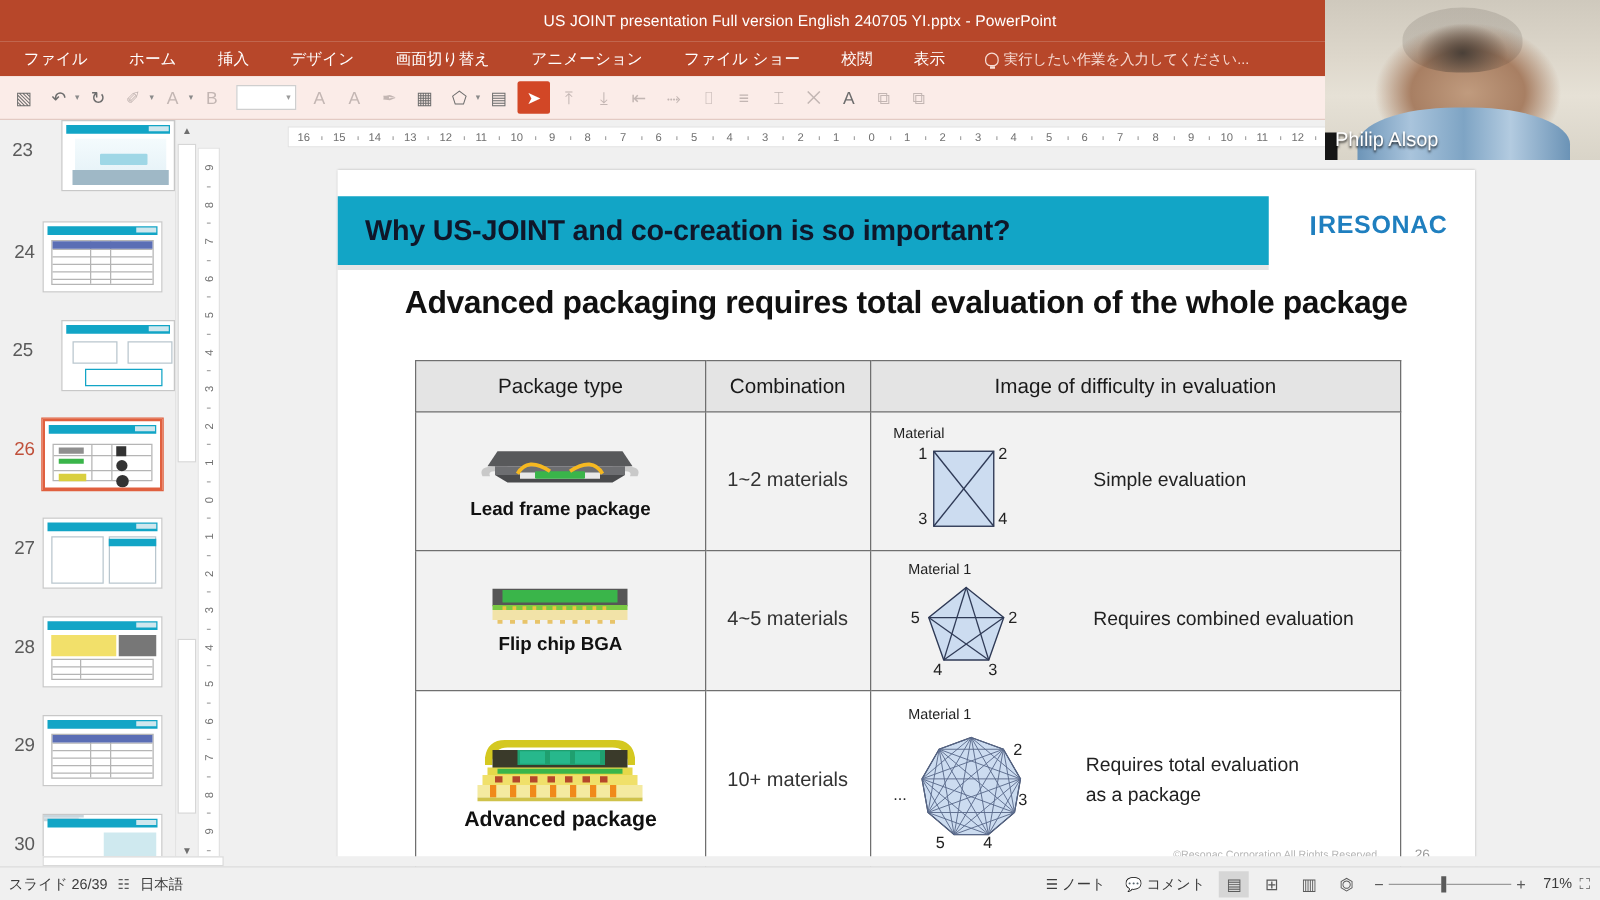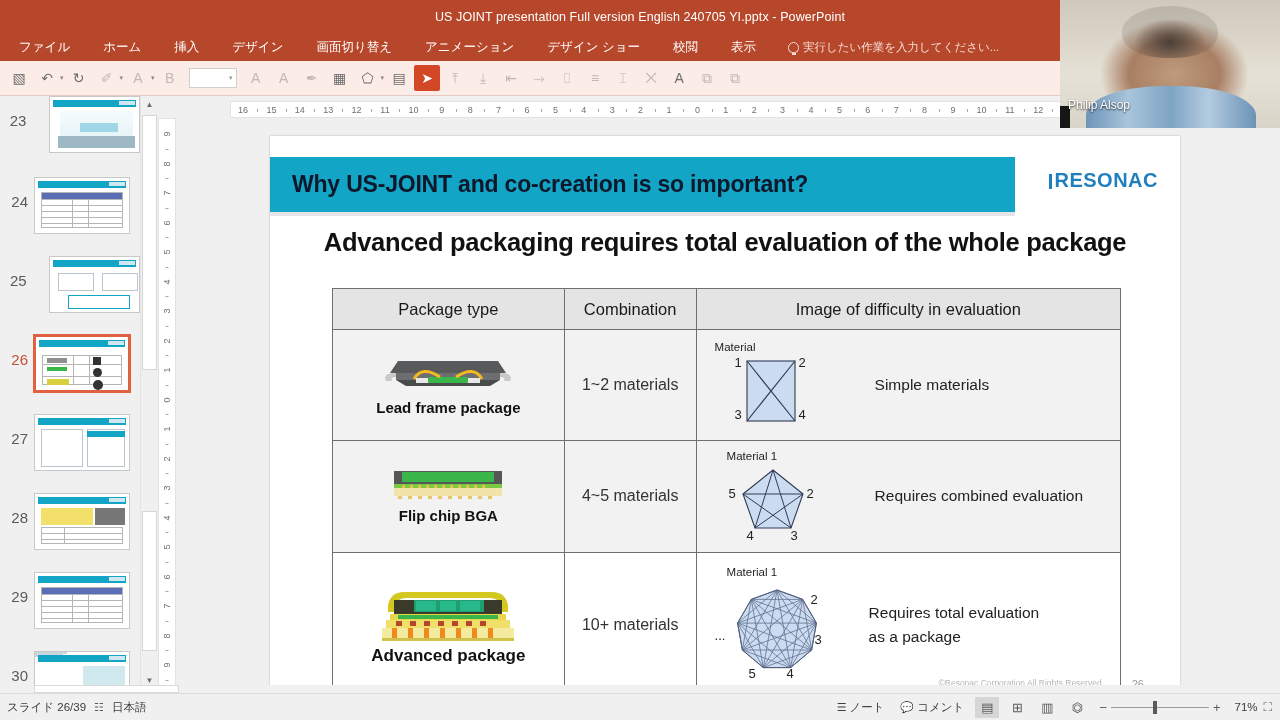--- a/index.html
+++ b/index.html
@@ -197,42 +197,42 @@
       radial-gradient(120px 90px at 52% 58%, #c09b7e 0%, #a87f63 38%, rgba(168,127,99,0) 62%),
       linear-gradient(180deg,#cfc9bd 0%, #ded8cc 38%, #e6e1d6 60%, #d9d4c8 100%);
   }
   .vid-hair{ position:absolute; left:62px; top:6px; width:96px; height:52px;
     background:radial-gradient(50% 60% at 50% 70%, #4a4038 0%, #30282222 75%);
     border-radius:50% 50% 45% 45%; }
   .vid-shirt{ position:absolute; left:26px; bottom:0; width:170px; height:42px;
     background:linear-gradient(90deg,#6d95b8,#a9c4dc 25%,#7ea4c4 50%,#b3cbe0 72%,#6b93b6);
     border-radius:46% 46% 0 0 / 70% 70% 0 0; }
   .vid-name{
-    position:absolute; left:8px; bottom:16px; color:#fff; font-size:12px;
+    position:absolute; left:8px; bottom:6px; color:#fff; font-size:16px;
     text-shadow:0 1px 2px rgba(0,0,0,.85);
   }
   .vid-icon{ position:absolute; left:0; bottom:0; width:10px; height:22px; background:#161616; }
 </style>
 </head>
 <body>
 
 <div id="app">
 
   <div class="titlebar">
     <div class="t">US JOINT presentation Full version  English 240705 YI.pptx - PowerPoint</div>
   </div>
 
   <div class="menubar" id="menubar">
       <div class="menu-item">ファイル</div>
       <div class="menu-item">ホーム</div>
       <div class="menu-item">挿入</div>
       <div class="menu-item">デザイン</div>
       <div class="menu-item">画面切り替え</div>
       <div class="menu-item">アニメーション</div>
-      <div class="menu-item">デザイン ショー</div>
+      <div class="menu-item">ファイル ショー</div>
       <div class="menu-item">校閲</div>
       <div class="menu-item">表示</div>
     <div class="tellme">
       <span class="bulb"></span>
       <span>実行したい作業を入力してください...</span>
     </div>
   </div>
 
   <div class="toolbar" id="toolbar">
       <div class="tbtn">▧</div>
@@ -535,21 +535,21 @@
                   <svg width="130" height="92" viewBox="0 0 130 92" style="position:absolute;left:0;top:0;">
                     <rect x="36" y="22" width="48" height="60" fill="#ccdcf0" stroke="#2f3a56" stroke-width="1.1"></rect>
                     <line x1="36" y1="22" x2="84" y2="82" stroke="#2f3a56" stroke-width="1.1"></line>
                     <line x1="84" y1="22" x2="36" y2="82" stroke="#2f3a56" stroke-width="1.1"></line>
                   </svg>
                   <span class="nodelbl" style="left:24px; top:16px;">1</span>
                   <span class="nodelbl" style="left:88px; top:16px;">2</span>
                   <span class="nodelbl" style="left:24px; top:68px;">3</span>
                   <span class="nodelbl" style="left:88px; top:68px;">4</span>
                 </div>
-                <div class="eval-text" style="margin-left:34px;">Simple materials</div>
+                <div class="eval-text" style="margin-left:34px;">Simple evaluation</div>
               </div>
             </td>
           </tr>
 
           <tr style="height:98px;">
             <td class="body-cell">
               <div class="pkgart fc">
                 <svg width="124" height="34" viewBox="0 0 124 34">
                   <rect x="8" y="2" width="108" height="14" fill="#565656"></rect>
                   <rect x="16" y="3" width="92" height="10" fill="#3ab54a"></rect>

